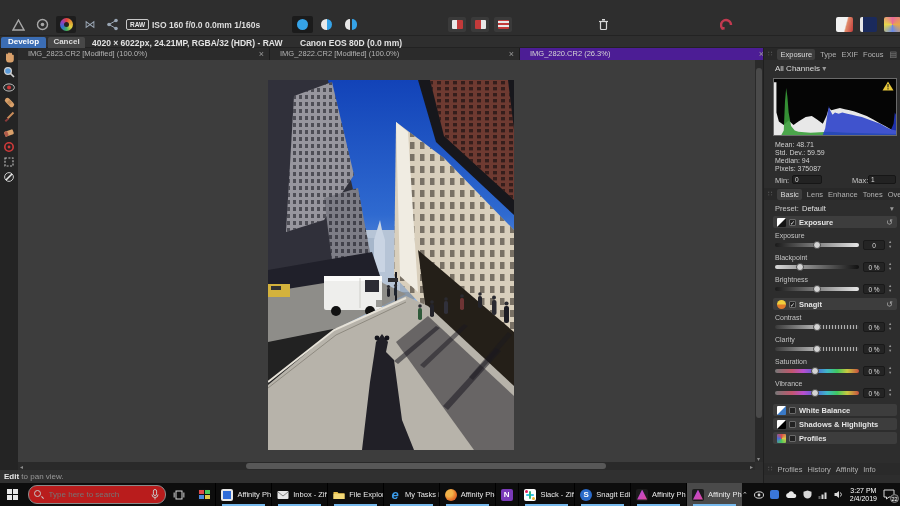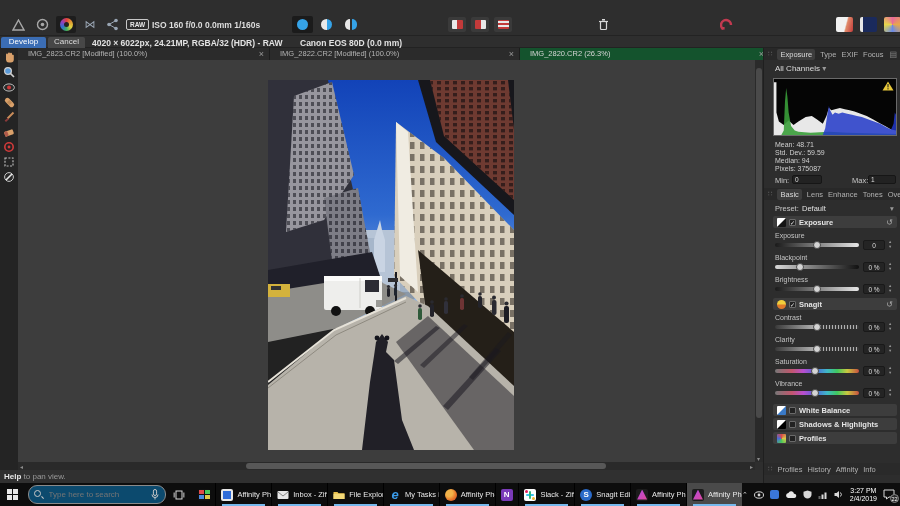--- a/index.html
+++ b/index.html
@@ -24,26 +24,26 @@
   .vc1{width:11px;height:11px;border-radius:50%;background:#35a3e8;}
   .vc2{width:11px;height:11px;border-radius:50%;background:linear-gradient(90deg,#e8e8e8 50%,#35a3e8 50%);}
   .vc3{display:flex;gap:2px;}
   .vc3 i{width:5px;height:11px;background:#e8e8e8;border-radius:5px 0 0 5px;}
   .vc3 i+i{background:#35a3e8;border-radius:0 5px 5px 0;}
   .clipbtn{position:absolute;top:4px;width:18px;height:15px;background:#3a3a3a;border-radius:2px;display:flex;align-items:center;justify-content:center;}
   .clipglyph{width:11px;height:9px;border-radius:1px;}
   .studiobtn{position:absolute;top:4px;width:17px;height:15px;border-radius:2px;}
   
   #devbar{left:0;top:36px;width:900px;height:12px;background:#2e2e2e;border-bottom:1px solid #222;}
-  .pillbtn{position:absolute;top:1px;height:16px;border-radius:2px;font-size:8px;font-weight:normal;color:#fff;text-align:center;line-height:10px;}
+  .pillbtn{position:absolute;top:1px;height:16px;border-radius:2px;font-size:8px;font-weight:bold;color:#fff;text-align:center;line-height:10px;}
   .devinfo{position:absolute;top:2px;color:#e2e2e2;font-size:8.5px;font-weight:bold;}
   
   #tabbar{left:18px;top:48px;width:752px;height:12px;background:#242424;display:flex;}
   .doctab{position:relative;height:12px;border-right:1px solid #1d1d1d;color:#b4b4b4;font-size:7.5px;line-height:12px;padding-left:10px;background:#2b2b2b;white-space:nowrap;overflow:hidden;}
-  .doctab.active{background:#14532d;color:#d6d6d6;}
+  .doctab.active{background:#4c1d95;color:#d6d6d6;}
   .tabclose{position:absolute;right:5px;top:0;color:#999;font-size:9px;line-height:12px;}
   
   #toolstrip{left:0;top:48px;width:18px;height:422px;background:#242424;}
   .tool{position:absolute;left:1px;width:16px;height:14px;display:flex;align-items:center;justify-content:center;}
   
   #canvas{left:18px;top:60px;width:737px;height:402px;background:#3d3d3d;overflow:hidden;}
   #photo{position:absolute;left:250px;top:20px;width:246px;height:370px;background:#222;}
   
   #hscroll{left:18px;top:462px;width:737px;height:8px;background:#2a2a2a;}
   #hthumb{position:absolute;left:228px;top:1px;width:360px;height:6px;background:#585858;border-radius:3px;}
@@ -75,21 +75,21 @@
   .hndl{position:absolute;top:-2.5px;width:8px;height:8px;margin-left:-4px;border-radius:50%;background:#d4d4d4;border:1px solid #4a4a4a;}
   .sval{position:absolute;top:8px;left:90px;width:22px;height:10px;background:#242424;border:1px solid #191919;border-radius:2px;font-size:6.5px;color:#dcdcdc;text-align:center;line-height:9px;}
   .stpr{position:absolute;top:7px;left:116px;display:flex;flex-direction:column;color:#9a9a9a;font-size:4.5px;line-height:5px;}
   
   #taskbar{left:0;top:483px;width:900px;height:23px;background:#0d0d0d;display:flex;align-items:center;}
   .tb-item{position:relative;height:23px;display:flex;align-items:center;gap:4px;padding:0 5px;color:#e8e8e8;font-size:7.5px;white-space:nowrap;overflow:hidden;}
   .tb-app{width:57px;border-left:1px solid #000;}
   .tb-run:after{content:"";position:absolute;left:6px;right:6px;bottom:0;height:2px;background:#76b9ed;}
   .tb-active{background:#4a4a4a;}
   .appic{width:12px;height:12px;flex:none;border-radius:2px;position:relative;}
-  #searchbox{position:relative;width:142px;height:19px;margin-left:2px;background:#0c4a6e;border:1px solid #8a8a8a;border-radius:9px;display:flex;align-items:center;}
+  #searchbox{position:relative;width:142px;height:19px;margin-left:2px;background:#b91c1c;border:1px solid #8a8a8a;border-radius:9px;display:flex;align-items:center;}
   #searchbox input{background:transparent;border:0;outline:0;color:#bdbdbd;font-size:8px;width:100px;margin-left:18px;}
   .sglyph{position:absolute;left:5px;top:4px;width:7px;height:7px;border:1.2px solid #c8c8c8;border-radius:50%;}
   .sglyph:after{content:"";position:absolute;left:6px;top:6px;width:3px;height:1.2px;background:#c8c8c8;transform:rotate(45deg);}
   .tray{display:flex;align-items:center;gap:6px;color:#e0e0e0;font-size:9px;}
   .clock{font-size:7px;color:#fff;text-align:center;line-height:8px;}
   .winlogo{display:grid;grid-template-columns:5px 5px;grid-template-rows:5px 5px;gap:1px;}
   .winlogo i{background:#e8e8e8;}
   .slackic{background:#fff;}
   .slackic i{position:absolute;border-radius:1px;}
   .badge{position:absolute;right:-3px;bottom:-2px;width:9px;height:9px;border-radius:50%;background:#2b2b2b;border:1px solid #888;color:#fff;font-size:5.5px;text-align:center;line-height:8px;}
@@ -350,21 +350,21 @@
     <span class="scrollarrow" style="left:2px;top:1px">◂</span>
     <div id="hthumb"></div>
     <span class="scrollarrow" style="right:2px;top:1px">▸</span>
   </div>
   <div class="abs" id="vscroll">
     <div id="vthumb"></div>
     <span class="scrollarrow" style="left:2px;bottom:0px">▾</span>
   </div>
 
   <div class="abs" id="statusbar">
-    <b style="color:#e8e8e8">Help</b><span> to pan view.</span>
+    <b style="color:#e8e8e8">Edit</b><span> to pan view.</span>
   </div>
 
   <div class="abs" id="rpanel">
 
     <div class="ptabs" style="top:0">
       <span class="dots">∷</span>
       <span class="ptab active">Exposure</span>
       <span class="ptab">Type</span>
       <span class="ptab">EXIF</span>
       <span class="ptab">Focus</span>

